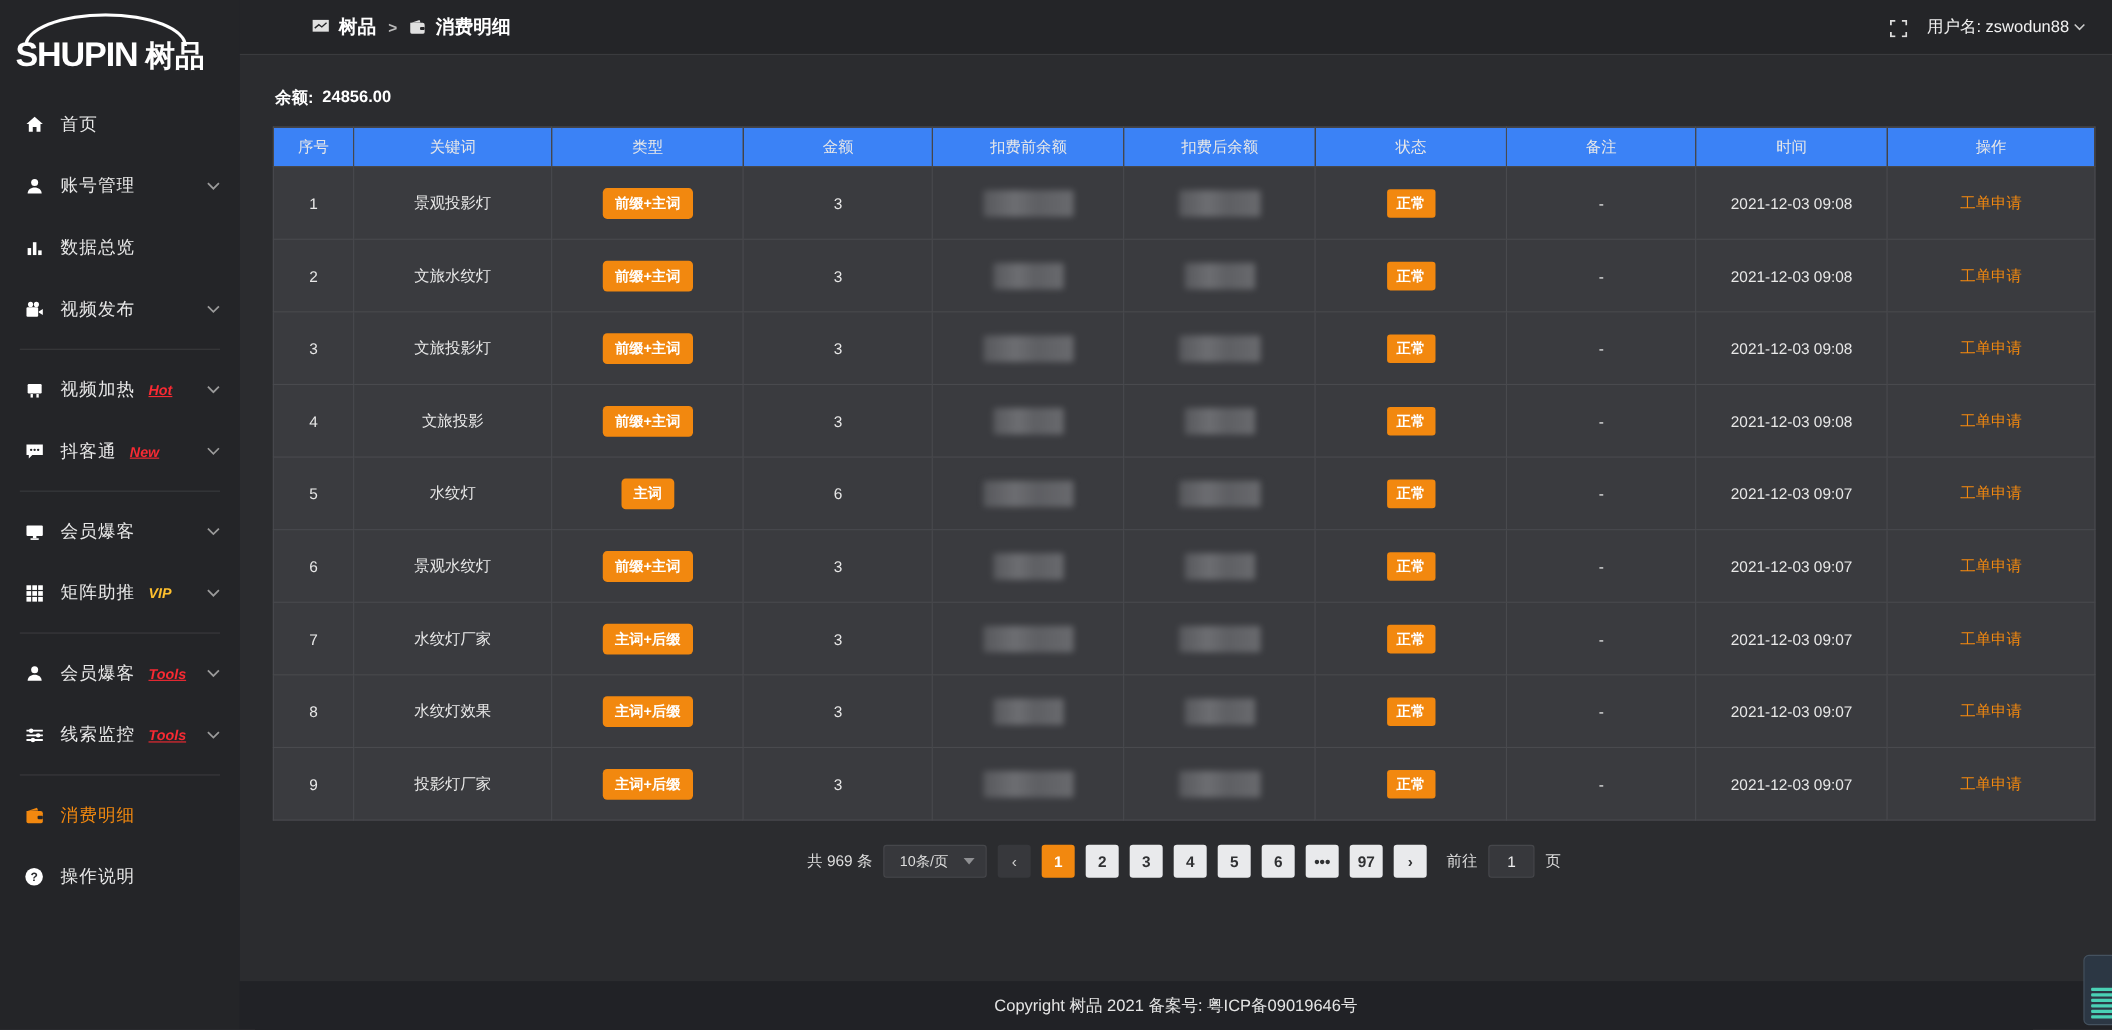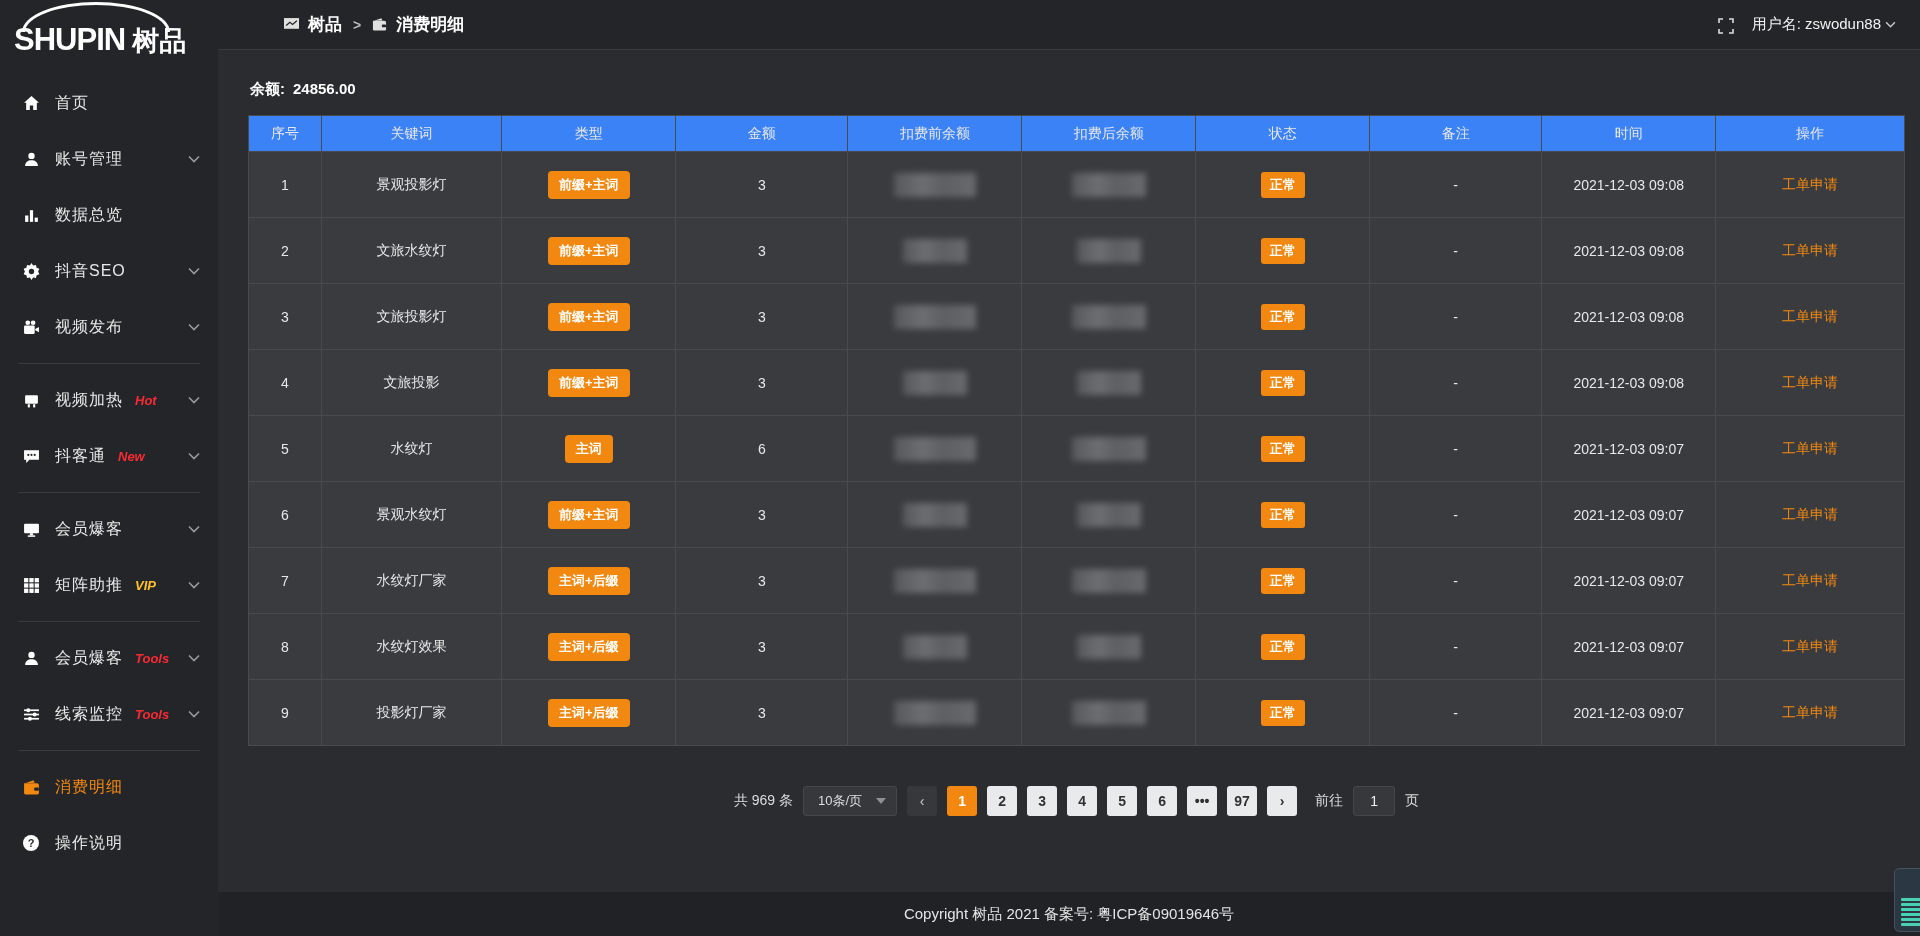--- a/index.html
+++ b/index.html
@@ -1,34 +1,34 @@
 <!DOCTYPE html>
 <html><head>
 <meta charset="utf-8">
 <style>
   * { margin:0; padding:0; box-sizing:border-box; }
   html,body { width:1920px; height:936px; overflow:hidden;
     font-family:"Liberation Sans","DejaVu Sans",sans-serif; background:#2b2c2f; color:#e6e6e6; }
   .app { display:flex; width:100%; height:100%; position:relative; }
 
   
-  .sidebar { width:218px; height:100%; background:#242528; flex:none; }
+  .sidebar { width:218px; height:100%; background:#242528; flex:none; padding-top:10px; }
   .logo { padding:10px 14px 6px 14px; display:flex; align-items:flex-end; gap:7px; position:relative; }
   .logo-arc { position:absolute; top:2px; left:22px; width:148px; height:30px;
     border:3px solid #fff; border-bottom:none; border-radius:50% 50% 0 0 / 100% 100% 0 0; }
   .logo-en { font-size:31px; font-weight:bold; letter-spacing:-1px; color:#fff; line-height:1; padding-top:14px;}
   .logo-cn { font-size:27px; font-weight:bold; color:#fff; line-height:1.05; }
   .menu { list-style:none; margin-top:14px; }
   .menu li.item { height:56px; display:flex; align-items:center; padding:0 18px 0 22px;
     font-size:16px; color:#e8e8e8; cursor:pointer; position:relative; }
   .menu li.item .mi { width:18px; height:18px; flex:none; display:flex; align-items:center; justify-content:center; color:#fff; }
   .menu li.item .lbl { margin-left:15px; letter-spacing:1px; }
   .menu li.item .badge { margin-left:12px; font-size:13px; font-weight:bold; font-style:italic; }
   .badge:empty { display:none; }
-  .badge.red { color:#f82a33; } .badge.yellow { color:#ffc02e; }
+  .badge.red { color:#f82a33;text-decoration:underline; } .badge.yellow { color:#ffc02e; }
   .menu li.item .chev { margin-left:auto; color:#9a9a9a; display:flex; }
   .menu li.divider { height:1px; background:#3a3b3e; margin:8px 18px; }
   .menu li.item.active, .menu li.item.active .mi { color:#f2880f; }
 
   
   .main { flex:1; display:flex; flex-direction:column; min-width:0; }
   .topbar { height:50px; background:#242528; border-bottom:1px solid #3a3b3e; flex:none;
     display:flex; align-items:center; padding:0 24px 0 66px; }
   .crumb { display:flex; align-items:center; gap:9px; font-size:17px; font-weight:bold; color:#fff; }
   .crumb .ci { display:flex; color:#e0e0e0; }
@@ -52,21 +52,21 @@
   .status-badge { display:inline-block; background:#f2880f; color:#fff; font-size:13px; padding:4px 9px;
     border-radius:3px; font-weight:bold; }
   .censored { width:82px; height:24px; margin:0 auto; border-radius:2px; opacity:.55;
     background:linear-gradient(90deg,#6f7074,#97989c 35%,#7c7d81 60%,#909195);
     filter:blur(3px); }
   tr:nth-child(even) .censored { width:64px; }
   .censored.c2 { width:74px; }
   .action-link { color:#f2880f; cursor:pointer; font-size:14px; }
 
   
-  .pager { margin-top:40px; display:flex; align-items:center; justify-content:center; gap:10px;
+  .pager { margin-top:22px; display:flex; align-items:center; justify-content:center; gap:10px;
     font-size:14px; color:#ddd; }
   .pg-select { background:#37383c; border:1px solid #46474b; border-radius:3px; height:30px;
     display:flex; align-items:center; gap:14px; padding:0 10px 0 14px; cursor:pointer; color:#ddd; font-size:13px;}
   .pg-select .arr { width:0; height:0; border-left:5px solid transparent; border-right:5px solid transparent;
     border-top:6px solid #8f9093; }
   .pg-btn { min-width:30px; height:30px; border-radius:3px; display:flex; align-items:center;
     justify-content:center; font-size:14px; cursor:pointer; padding:0 4px; }
   .pg-btn.dark { background:#37383c; color:#cfcfcf; }
   .pg-btn.light { background:#e9eaec; color:#303133; font-weight:bold; }
   .pg-btn.active { background:#f2880f; color:#fff; font-weight:bold; }
@@ -121,34 +121,20 @@
       </li>
       <li class="item">
         <span class="mi">
             <svg width="17" height="17" viewBox="0 0 16 16">
               <rect x="2" y="8" width="3" height="6" fill="currentColor"></rect>
               <rect x="6.5" y="3" width="3" height="11" fill="currentColor"></rect>
               <rect x="11" y="10" width="3" height="4" fill="currentColor"></rect>
             </svg>
           </span>
         <span class="lbl">数据总览</span>
-      </li>
-      <li class="item">
-        <span class="mi">
-            <svg width="17" height="17" viewBox="0 0 16 16">
-              <path d="M8 0 9.5 2.3 12.2 1.8 12.8 4.5 15.4 5.5 14.2 8 15.4 10.5 12.8 11.5 12.2 14.2 9.5 13.7 8 16 6.5 13.7 3.8 14.2 3.2 11.5 0.6 10.5 1.8 8 0.6 5.5 3.2 4.5 3.8 1.8 6.5 2.3Z" fill="currentColor"></path>
-              <circle cx="8" cy="8" r="2.5" fill="#242528"></circle>
-            </svg>
-          </span>
-        <span class="lbl">抖音SEO</span>
-        <span class="chev">
-            <svg width="12" height="8" viewBox="0 0 12 8">
-              <path d="M1 1.5 6 6.5 11 1.5" stroke="currentColor" stroke-width="1.6" fill="none"></path>
-            </svg>
-          </span>
       </li>
       <li class="item">
         <span class="mi">
             <svg width="17" height="17" viewBox="0 0 16 16">
               <circle cx="4.5" cy="3.5" r="2.2" fill="currentColor"></circle>
               <circle cx="9.5" cy="3.5" r="2.2" fill="currentColor"></circle>
               <rect x="1" y="6" width="10" height="8" rx="1" fill="currentColor"></rect>
               <path d="M11.5 9.5 15 7.5 15 12.5 11.5 10.5Z" fill="currentColor"></path>
             </svg>
           </span>

